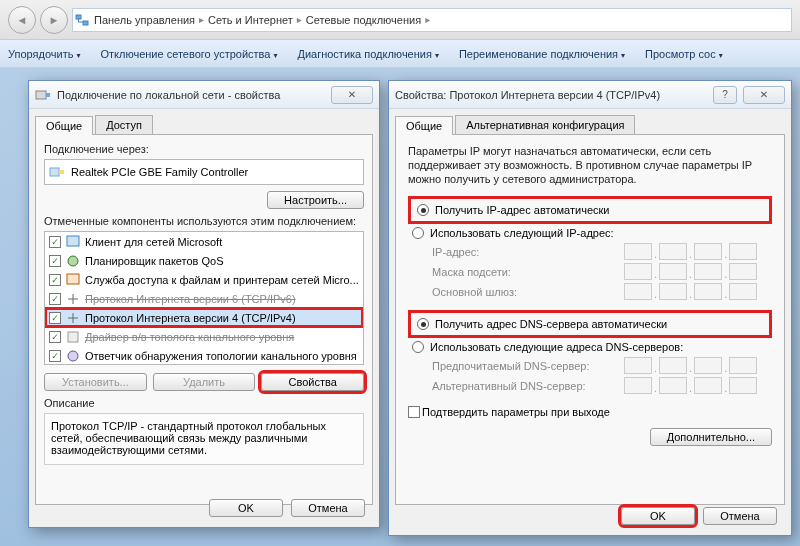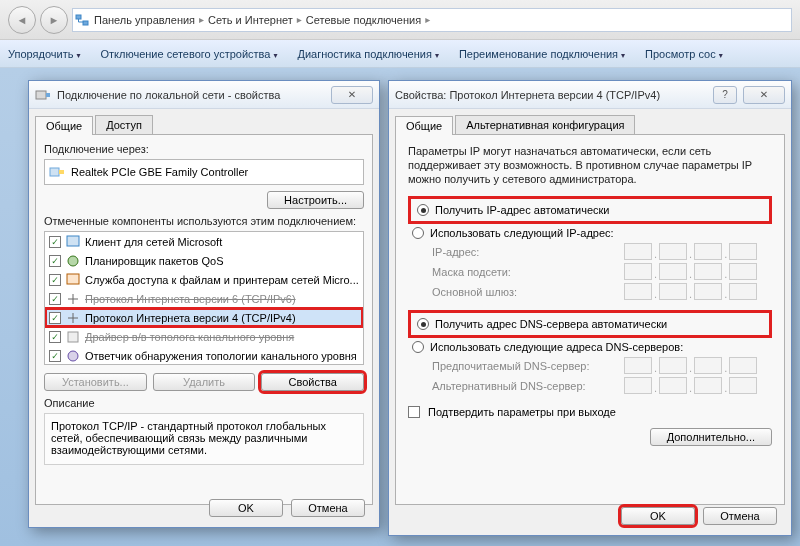--- a/index.html
+++ b/index.html
@@ -56,21 +56,21 @@
 .radio-row { display: flex; align-items: center; gap: 6px; margin: 3px 0 3px 4px; }
 .radio { width: 12px; height: 12px; border: 1px solid #666; border-radius: 50%; background: white; display: flex; align-items: center; justify-content: center; }
 .radio.checked::after { content: ""; width: 5px; height: 5px; background: #333; border-radius: 50%; }
 .hl-box { border: 3px solid #e02020; padding: 2px 2px; margin: 4px 0 2px 0; }
 .field-grid { padding-left: 24px; margin-top: 4px; }
 .field-row { display: flex; align-items: center; margin: 3px 0; gap: 24px; }
 .field-row .flabel { width: 168px; color: #888; }
 .ip-input { display: flex; gap: 2px; }
 .ip-input .seg { width: 28px; height: 17px; border: 1px solid #ccc; background: #f4f4f4; }
 .ip-input .dot { color: #aaa; align-self: flex-end; }
-.chk-row { display: flex; align-items: center; gap: 8px; margin-top: 12px; }
+.chk-row { display: flex; align-items: center; gap: 2px; margin-top: 12px; }
 .chk-box { width: 12px; height: 12px; border: 1px solid #777; background: white; }
 .adv-row { display: flex; justify-content: flex-end; margin-top: 10px; }
 .bottom-r { position: absolute; bottom: 10px; right: 14px; display: flex; gap: 8px; }
 .bottom-r.highlight-ok .btn:first-child { outline: 3px solid #e02020; }
 .ico-16 { width: 16px; height: 16px; display: inline-flex; align-items: center; justify-content: center; font-size: 12px; }
 </style>
 </head>
 <body>
 
 <div class="nav-bar">

